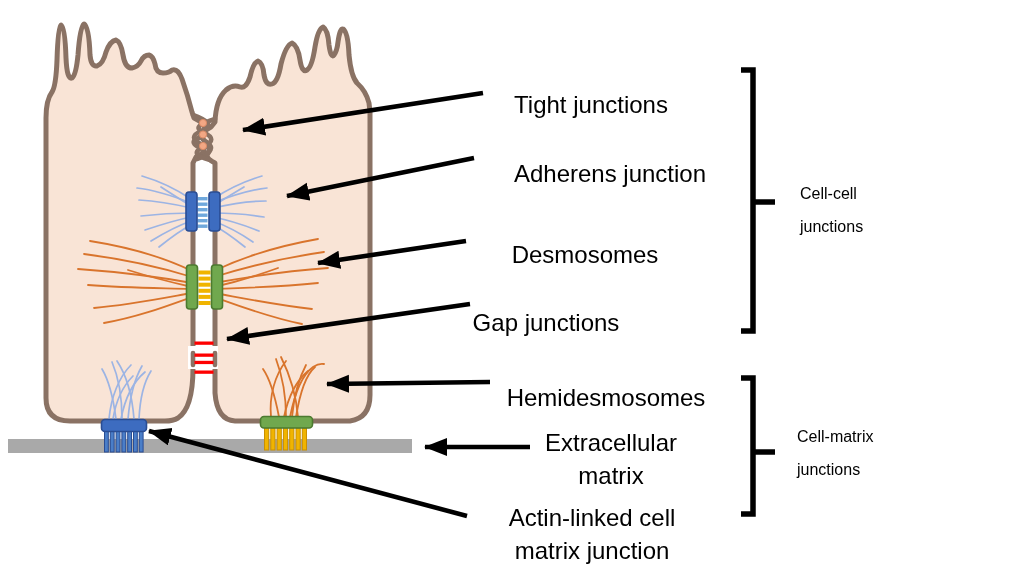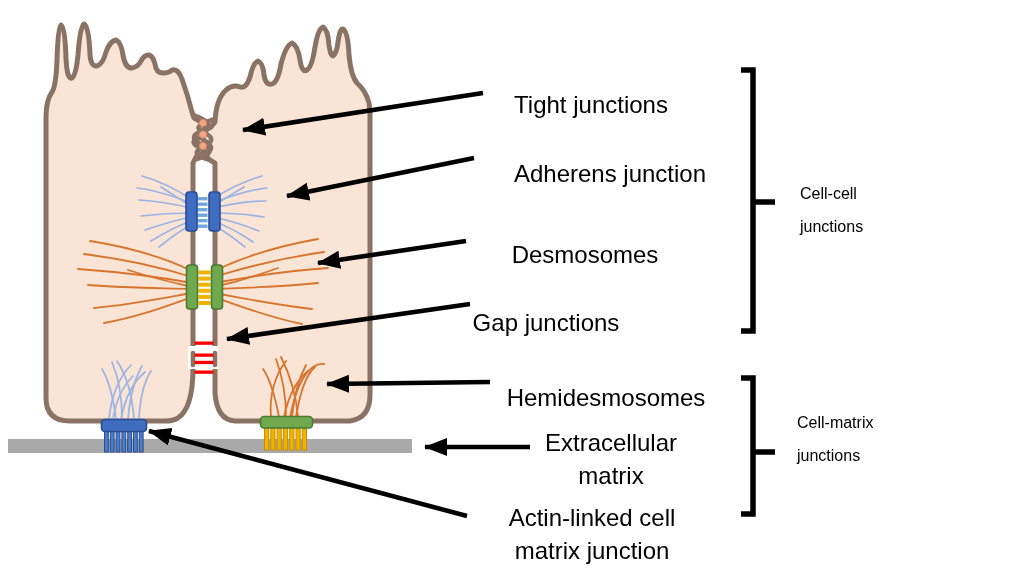--- a/index.html
+++ b/index.html
@@ -214,18 +214,18 @@
   <div class="callout" style="left:592px;top:520px">
     <div>Actin-linked cell</div>
     <div>matrix junction</div>
   </div>
 
   <div class="group-label" style="left:800px;top:210px">
     <div>Cell-cell</div>
     <div>junctions</div>
   </div>
 
-  <div class="group-label" style="left:797px;top:439px">
+  <div class="group-label" style="left:797px;top:453px">
     <div>Cell-matrix</div>
     <div>junctions</div>
   </div>
 
 </div>
 
 </body></html>

